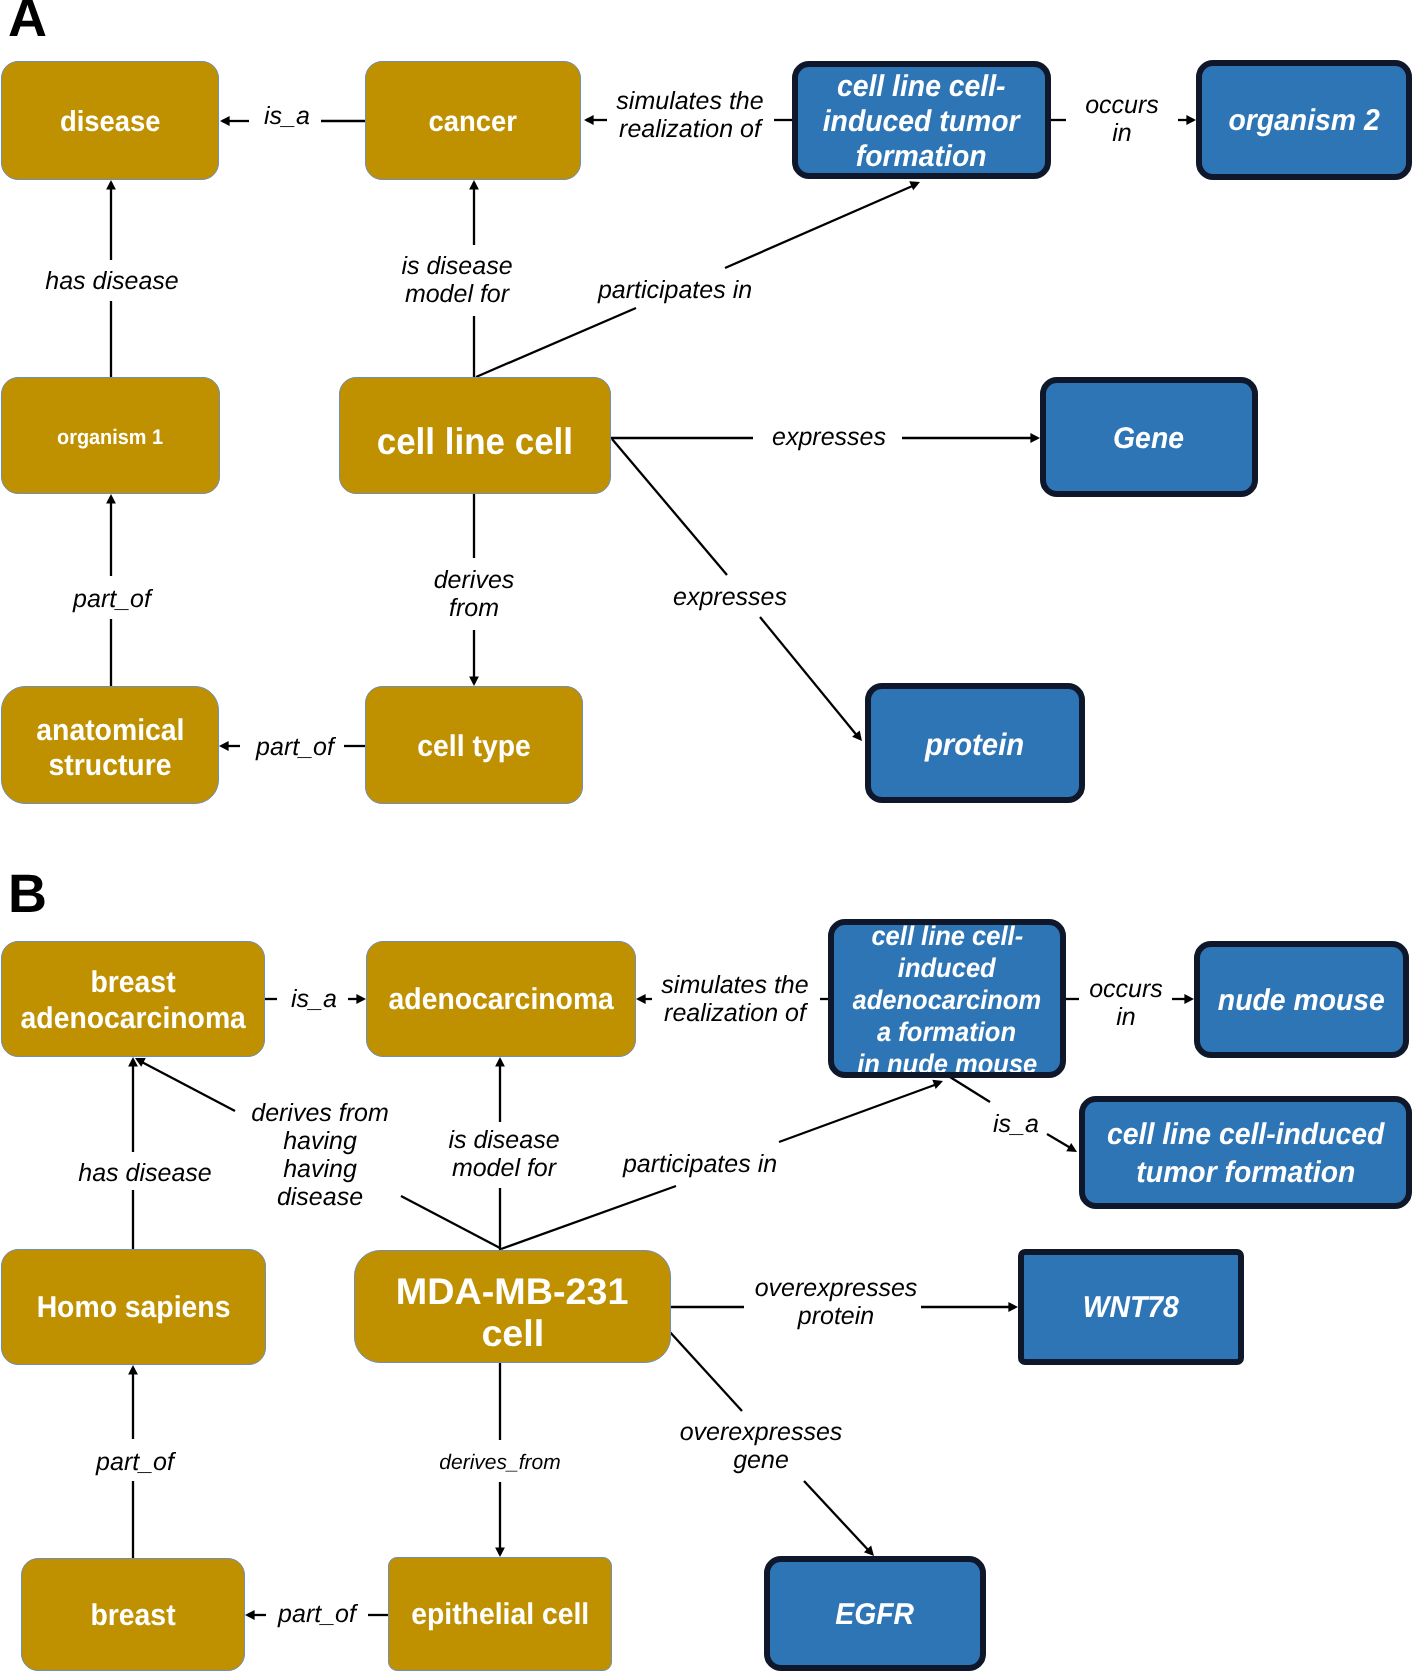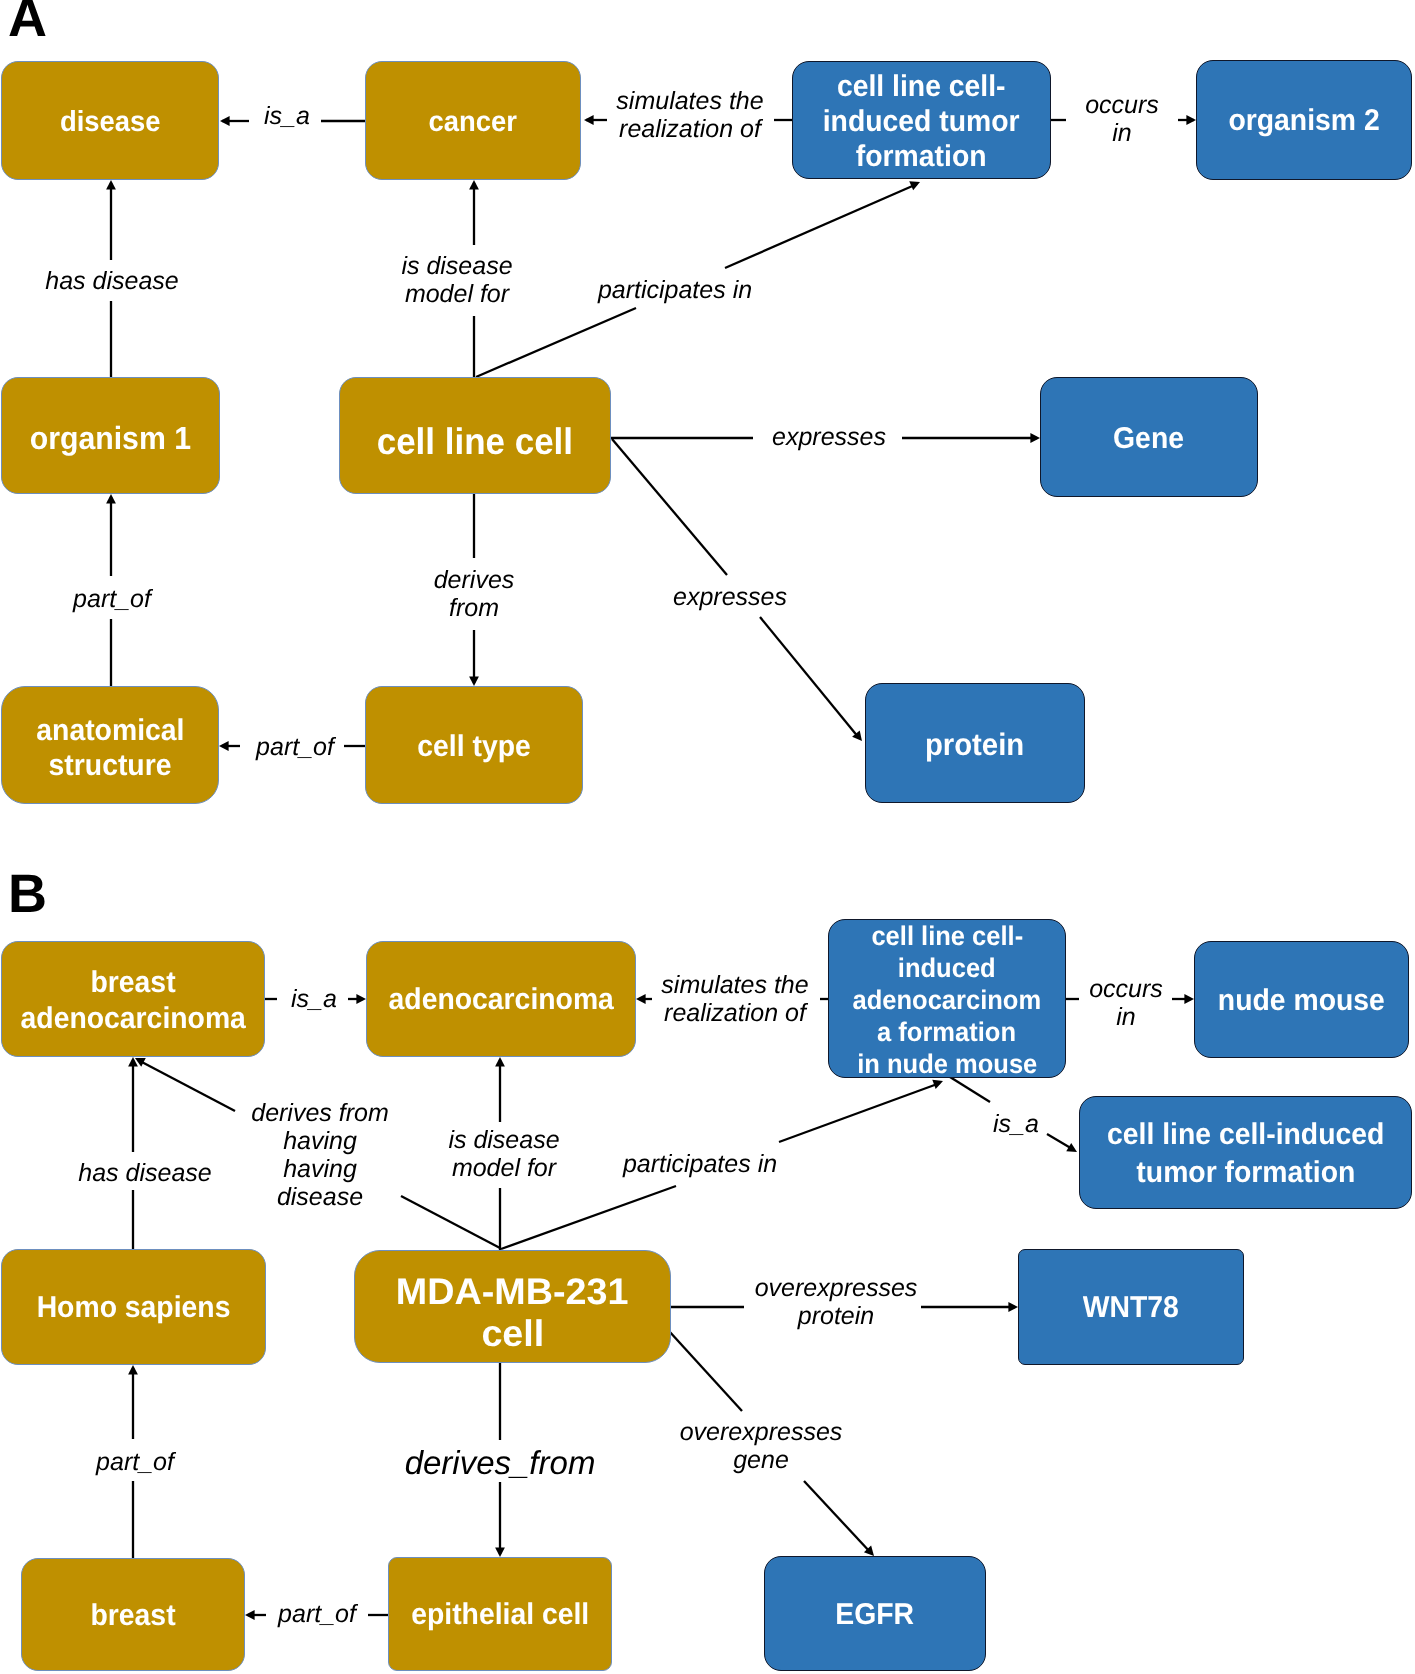--- a/index.html
+++ b/index.html
@@ -12,21 +12,21 @@
   svg#wires{position:absolute;left:0;top:0;width:1415px;height:1674px;}
   .panel-letter{position:absolute;font-weight:bold;color:#000;line-height:1;
        font-family:"Liberation Sans",sans-serif;letter-spacing:-1px;}
   .node{position:absolute;box-sizing:border-box;display:flex;flex-direction:column;
        align-items:center;justify-content:center;text-align:center;color:#ffffff;
        font-weight:bold;font-family:"Liberation Sans",sans-serif;overflow:hidden;
        padding-top:2px;}
   .node .ln{display:block;white-space:pre;transform:scaleX(.945) translateZ(0);
        transform-origin:center center;}
   .gold{background:#BF9000;border:1px solid #6D8FBF;}
-  .blue{background:#2E75B6;border:1px solid #0f172a;}
+  .blue{background:#2E75B6;border:6px solid #0f172a;font-style:italic;}
   .elabel{position:absolute;font-style:italic;color:#000;text-align:center;
        font-family:"Liberation Sans",sans-serif;transform:translate(-50%,-50%);}
   .elabel .ln{display:block;white-space:pre;transform:translateZ(0);}
 </style>
 </head>
 <body>
 
 <div id="stage">
   <svg id="wires" viewBox="0 0 1415 1674" width="1415" height="1674">
       <g>
@@ -158,21 +158,21 @@
       <span class="ln">cancer</span>
     </div>
     <div class="node blue" style="left: 792px; top: 61px; width: 259px; height: 118px; font-size: 30px; line-height: 35px; border-radius: 17px;">
       <span class="ln">cell line cell-</span>
       <span class="ln">induced tumor</span>
       <span class="ln">formation</span>
     </div>
     <div class="node blue" style="left: 1196px; top: 60px; width: 216px; height: 120px; font-size: 30px; line-height: 34px; border-radius: 17px;">
       <span class="ln">organism 2</span>
     </div>
-    <div class="node gold" style="left: 1px; top: 377px; width: 219px; height: 117px; font-size: 32px; line-height: 34px; border-radius: 17px; padding-top: 4px;">
+    <div class="node gold" style="left: 1px; top: 377px; width: 219px; height: 117px; font-size: 21px; line-height: 34px; border-radius: 17px; padding-top: 4px;">
       <span class="ln">organism 1</span>
     </div>
     <div class="node gold" style="left: 339px; top: 377px; width: 272px; height: 117px; font-size: 37px; line-height: 42px; border-radius: 17px; padding-top: 12px;">
       <span class="ln">cell line cell</span>
     </div>
     <div class="node blue" style="left: 1040px; top: 377px; width: 218px; height: 120px; font-size: 30px; line-height: 34px; border-radius: 17px; padding-top: 3px;">
       <span class="ln">Gene</span>
     </div>
     <div class="node gold" style="left: 1px; top: 686px; width: 218px; height: 118px; font-size: 30px; line-height: 35px; border-radius: 24px; padding-top: 5px;">
       <span class="ln">anatomical</span>
@@ -296,19 +296,19 @@
       <span class="ln">overexpresses</span>
       <span class="ln">protein</span>
     </div>
     <div class="elabel" style="left: 761px; top: 1446px; font-size: 25px; line-height: 28px;">
       <span class="ln">overexpresses</span>
       <span class="ln">gene</span>
     </div>
     <div class="elabel" style="left: 135px; top: 1462px; font-size: 25px; line-height: 29px;">
       <span class="ln">part_of</span>
     </div>
-    <div class="elabel" style="left: 500px; top: 1462px; font-size: 33px; line-height: 29px;">
+    <div class="elabel" style="left: 500px; top: 1462px; font-size: 21px; line-height: 29px;">
       <span class="ln">derives_from</span>
     </div>
     <div class="elabel" style="left: 317px; top: 1614px; font-size: 25px; line-height: 29px;">
       <span class="ln">part_of</span>
     </div>
   </div>
 
 </body></html>

